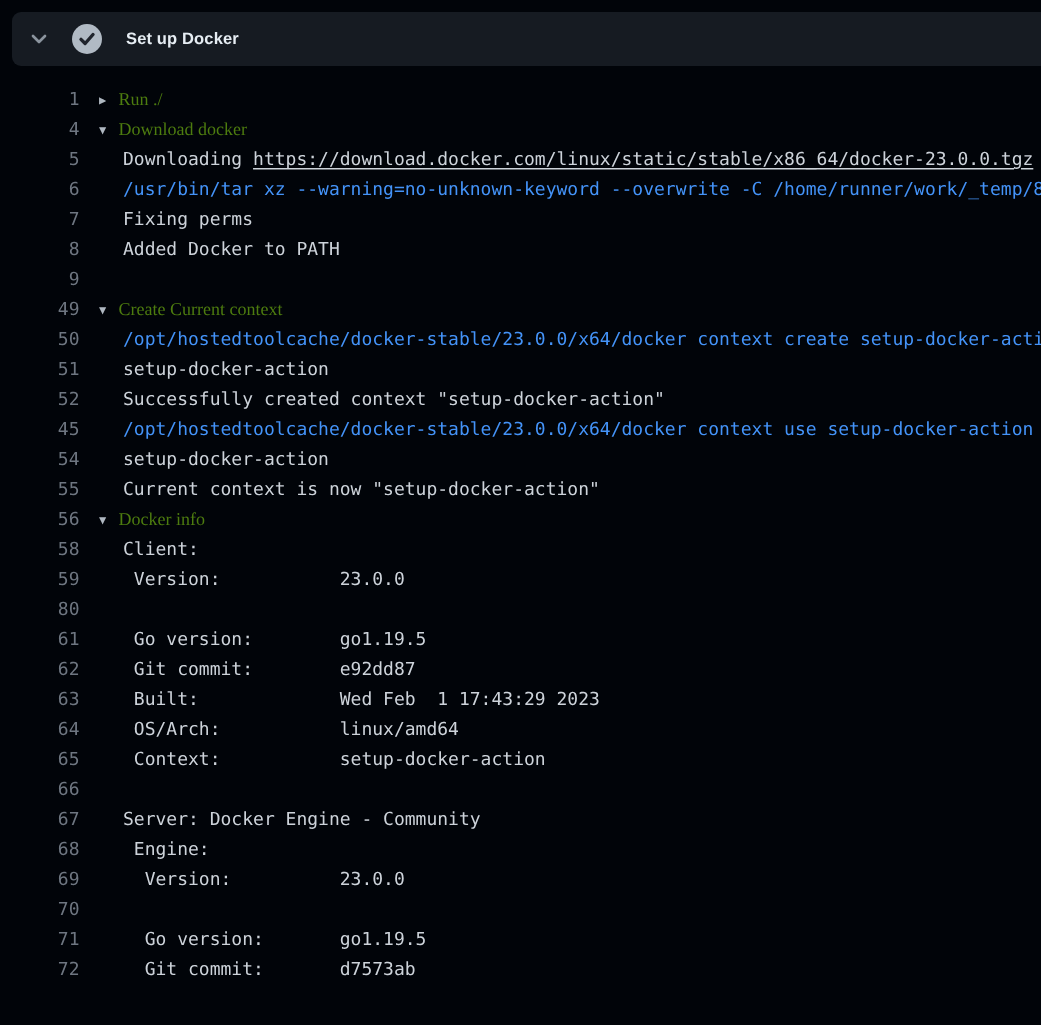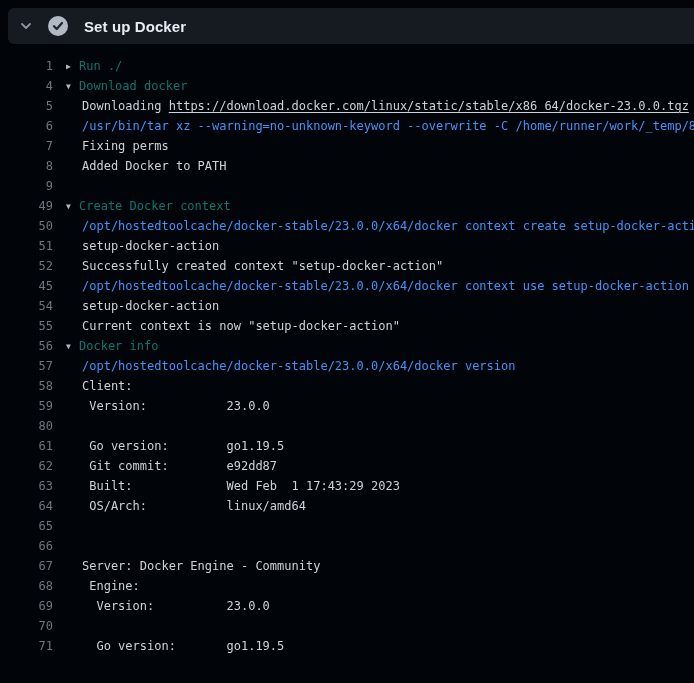--- a/index.html
+++ b/index.html
@@ -17,21 +17,21 @@
     display: flex;
     align-items: center;
     padding: 0 12px 0 10px;
     cursor: pointer;
   }
   .chev { width: 16px; height: 16px; display: flex; align-items: center; justify-content: center; }
   .status-circle { margin-left: 14px; width: 20px; height: 20px; display: flex; }
   .step-title {
     margin-left: 16px;
     font-family: "Liberation Sans", "DejaVu Sans", sans-serif;
-    font-size: 15px;
+    font-size: 11px;
     font-weight: 600;
     color: #e6edf3;
     letter-spacing: .1px;
   }
   .log {
     padding-top: 12px;
   }
   .row {
     height: 20px;
     line-height: 20px;
@@ -53,21 +53,21 @@
   .content.cmd { padding-left: 29px; color: #4493f8; }
   .content.linkline { padding-left: 29px; text-align: right; }
   .tri {
     display: inline-block;
     width: 13px;
     font-size: 8px;
     color: #afb8c1;
     vertical-align: middle;
   }
   .grouprow { cursor: pointer; }
-  .gtitle { color: #0f766e; }
+  .gtitle { color: #4d7c0f; font-family: Liberation Serif, serif; }
   a.loglink { color: #cdd3da; text-decoration: underline; text-underline-offset: 2px; cursor: pointer; }
 </style>
 </head>
 <body>
 
 <div class="step-header">
   <span class="chev">
     <svg width="12" height="12" viewBox="0 0 12 12" fill="none">
       <path d="M2 4 L6 8 L10 4" stroke="#8b949e" stroke-width="1.8" stroke-linecap="round" stroke-linejoin="round"></path>
     </svg>
@@ -82,36 +82,36 @@
 </div>
 
 <div class="log" id="log">
     <div class="row grouprow"><span class="num">1</span><span class="content"><span class="tri">▶</span><span class="gtitle">Run ./</span></span></div>
     <div class="row grouprow"><span class="num">4</span><span class="content"><span class="tri">▼</span><span class="gtitle">Download docker</span></span></div>
     <div class="row"><span class="num">5</span><span class="content linkline">Downloading <a class="loglink">https://download.docker.com/linux/static/stable/x86_64/docker-23.0.0.tgz</a></span></div>
     <div class="row"><span class="num">6</span><span class="content cmd">/usr/bin/tar xz --warning=no-unknown-keyword --overwrite -C /home/runner/work/_temp/8c91</span></div>
     <div class="row"><span class="num">7</span><span class="content plain">Fixing perms</span></div>
     <div class="row"><span class="num">8</span><span class="content plain">Added Docker to PATH</span></div>
     <div class="row grouprow"><span class="num">9</span></div>
-    <div class="row grouprow"><span class="num">49</span><span class="content"><span class="tri">▼</span><span class="gtitle">Create Docker context</span></span></div>
+    <div class="row grouprow"><span class="num">49</span><span class="content"><span class="tri">▼</span><span class="gtitle">Create Current context</span></span></div>
     <div class="row"><span class="num">50</span><span class="content cmd">/opt/hostedtoolcache/docker-stable/23.0.0/x64/docker context create setup-docker-action</span></div>
     <div class="row"><span class="num">51</span><span class="content plain">setup-docker-action</span></div>
     <div class="row"><span class="num">52</span><span class="content plain">Successfully created context "setup-docker-action"</span></div>
     <div class="row"><span class="num">45</span><span class="content cmd">/opt/hostedtoolcache/docker-stable/23.0.0/x64/docker context use setup-docker-action</span></div>
     <div class="row"><span class="num">54</span><span class="content plain">setup-docker-action</span></div>
     <div class="row"><span class="num">55</span><span class="content plain">Current context is now "setup-docker-action"</span></div>
     <div class="row grouprow"><span class="num">56</span><span class="content"><span class="tri">▼</span><span class="gtitle">Docker info</span></span></div>
-    <div class="row"><span class="num">57</span><span class="content cmd">/opt/hostedtoolcache/docker-stable/23.0.0/x64/docker version</span></div>
     <div class="row"><span class="num">58</span><span class="content plain">Client:</span></div>
     <div class="row"><span class="num">59</span><span class="content plain"> Version:           23.0.0</span></div>
     <div class="row"><span class="num">80</span></div>
     <div class="row"><span class="num">61</span><span class="content plain"> Go version:        go1.19.5</span></div>
     <div class="row"><span class="num">62</span><span class="content plain"> Git commit:        e92dd87</span></div>
     <div class="row"><span class="num">63</span><span class="content plain"> Built:             Wed Feb  1 17:43:29 2023</span></div>
     <div class="row"><span class="num">64</span><span class="content plain"> OS/Arch:           linux/amd64</span></div>
-    <div class="row"><span class="num">65</span></div>
+    <div class="row"><span class="num">65</span><span class="content plain"> Context:           setup-docker-action</span></div>
     <div class="row"><span class="num">66</span><span class="content plain"></span></div>
     <div class="row"><span class="num">67</span><span class="content plain">Server: Docker Engine - Community</span></div>
     <div class="row"><span class="num">68</span><span class="content plain"> Engine:</span></div>
     <div class="row"><span class="num">69</span><span class="content plain">  Version:          23.0.0</span></div>
     <div class="row"><span class="num">70</span></div>
     <div class="row"><span class="num">71</span><span class="content plain">  Go version:       go1.19.5</span></div>
+    <div class="row"><span class="num">72</span><span class="content plain">  Git commit:       d7573ab</span></div>
   </div>
 
 </body></html>

